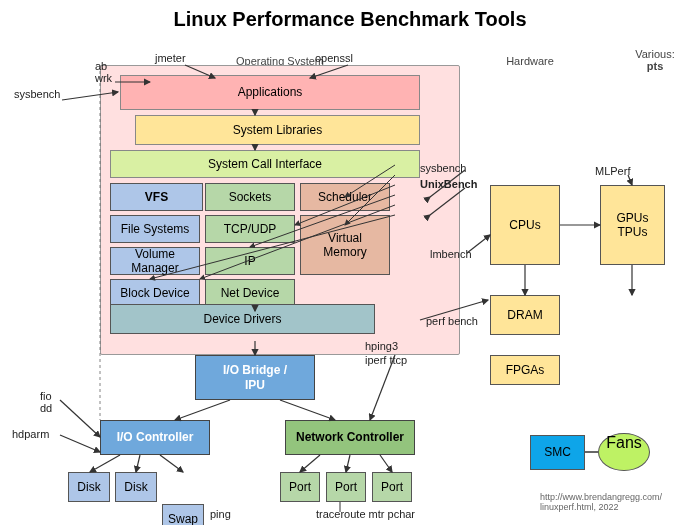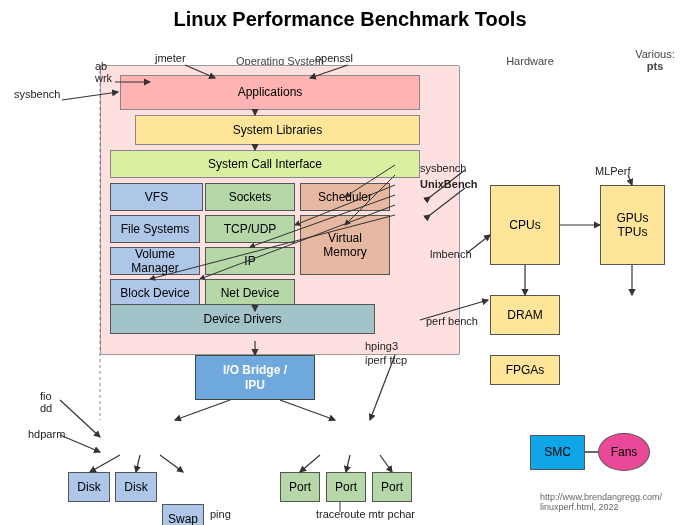--- a/index.html
+++ b/index.html
@@ -125,25 +125,25 @@
       position: absolute;
       top: 0; left: 0;
       width: 700px;
       height: 525px;
       pointer-events: none;
     }
     .circle-box {
       position: absolute;
       border: 1.5px solid #555;
       border-radius: 50%;
-      background: #ec4899;
+      background: #bef264;
       display: flex;
-      align-items: center;
+      align-items: flex-start;
       justify-content: center;
-      font-size: 12px;
+      font-size: 16px;
     }
   </style>
 </head>
 <body>
 
 <div class="diagram">
 
   <div class="title">Linux Performance Benchmark Tools</div>
 
   <div class="section-label" style="left:215px;top:55px;width:130px;">Operating System</div>
@@ -158,21 +158,21 @@
   </div>
 
   <div class="box syslib-box" style="left:135px;top:115px;width:285px;height:30px;">
     <span>System Libraries</span>
   </div>
 
   <div class="box sci-box" style="left:110px;top:150px;width:310px;height:28px;">
     <span>System Call Interface</span>
   </div>
 
-  <div class="box blue-box" style="left:110px;top:183px;width:93px;height:28px;">
+  <div class="box blue-box" style="left:110px;top:183px;width:93px;height:28px;font-weight:bold;">
     <span>VFS</span>
   </div>
 
   <div class="box green-box" style="left:205px;top:183px;width:90px;height:28px;">
     <span>Sockets</span>
   </div>
 
   <div class="box" style="left:300px;top:183px;width:90px;height:28px;background:#e6b8a2;">
     <span>Scheduler</span>
   </div>
@@ -208,21 +208,27 @@
 
   <div class="box dd-box" style="left:110px;top:304px;width:265px;height:30px;">
     <span>Device Drivers</span>
   </div>
 
   <div class="box io-box" style="left:195px;top:355px;width:120px;height:45px;">
     <span style="white-space:pre-line;">I/O Bridge /
 IPU</span>
   </div>
 
-
+  <div class="box ioc-box" style="left:100px;top:420px;width:110px;height:35px;">
+    <span>I/O Controller</span>
+  </div>
+
+  <div class="box nc-box" style="left:285px;top:420px;width:130px;height:35px;">
+    <span>Network Controller</span>
+  </div>
 
   <div class="box blue-box" style="left:68px;top:472px;width:42px;height:30px;">
     <span>Disk</span>
   </div>
   <div class="box blue-box" style="left:115px;top:472px;width:42px;height:30px;">
     <span>Disk</span>
   </div>
   <div class="box blue-box" style="left:162px;top:472px;width:42px;height:30px;margin-top:32px;">
     <span>Swap</span>
   </div>
@@ -269,21 +275,21 @@
   <div class="ann" style="left:315px;top:52px;">openssl</div>
   <div class="ann" style="left:420px;top:162px;">sysbench</div>
   <div class="ann bold" style="left:420px;top:178px;">UnixBench</div>
   <div class="ann" style="left:595px;top:165px;">MLPerf</div>
   <div class="ann" style="left:430px;top:248px;">lmbench</div>
   <div class="ann" style="left:410px;top:315px;margin-left:16px;">perf bench</div>
   <div class="ann" style="left:365px;top:340px;">hping3</div>
   <div class="ann" style="left:365px;top:354px;">iperf ttcp</div>
   <div class="ann" style="left:40px;top:390px;white-space:pre-line;">fio
 dd</div>
-  <div class="ann" style="left:28px;top:428px;">hdparm</div>
+  <div class="ann" style="left:12px;top:428px;">hdparm</div>
   <div class="ann" style="left:210px;top:508px;">ping</div>
   <div class="ann" style="left:280px;top:508px;padding-left:36px;">traceroute mtr pchar</div>
 
   <div class="ann" style="left:540px;top:492px;font-size:9px;color:#666;">http://www.brendangregg.com/<br>linuxperf.html, 2022</div>
 
   <svg class="arrow-svg">
     <defs>
       <marker id="arrow" markerWidth="6" markerHeight="6" refX="5" refY="3" orient="auto">
         <path d="M0,0 L0,6 L6,3 z" fill="#333"></path>
       </marker>

